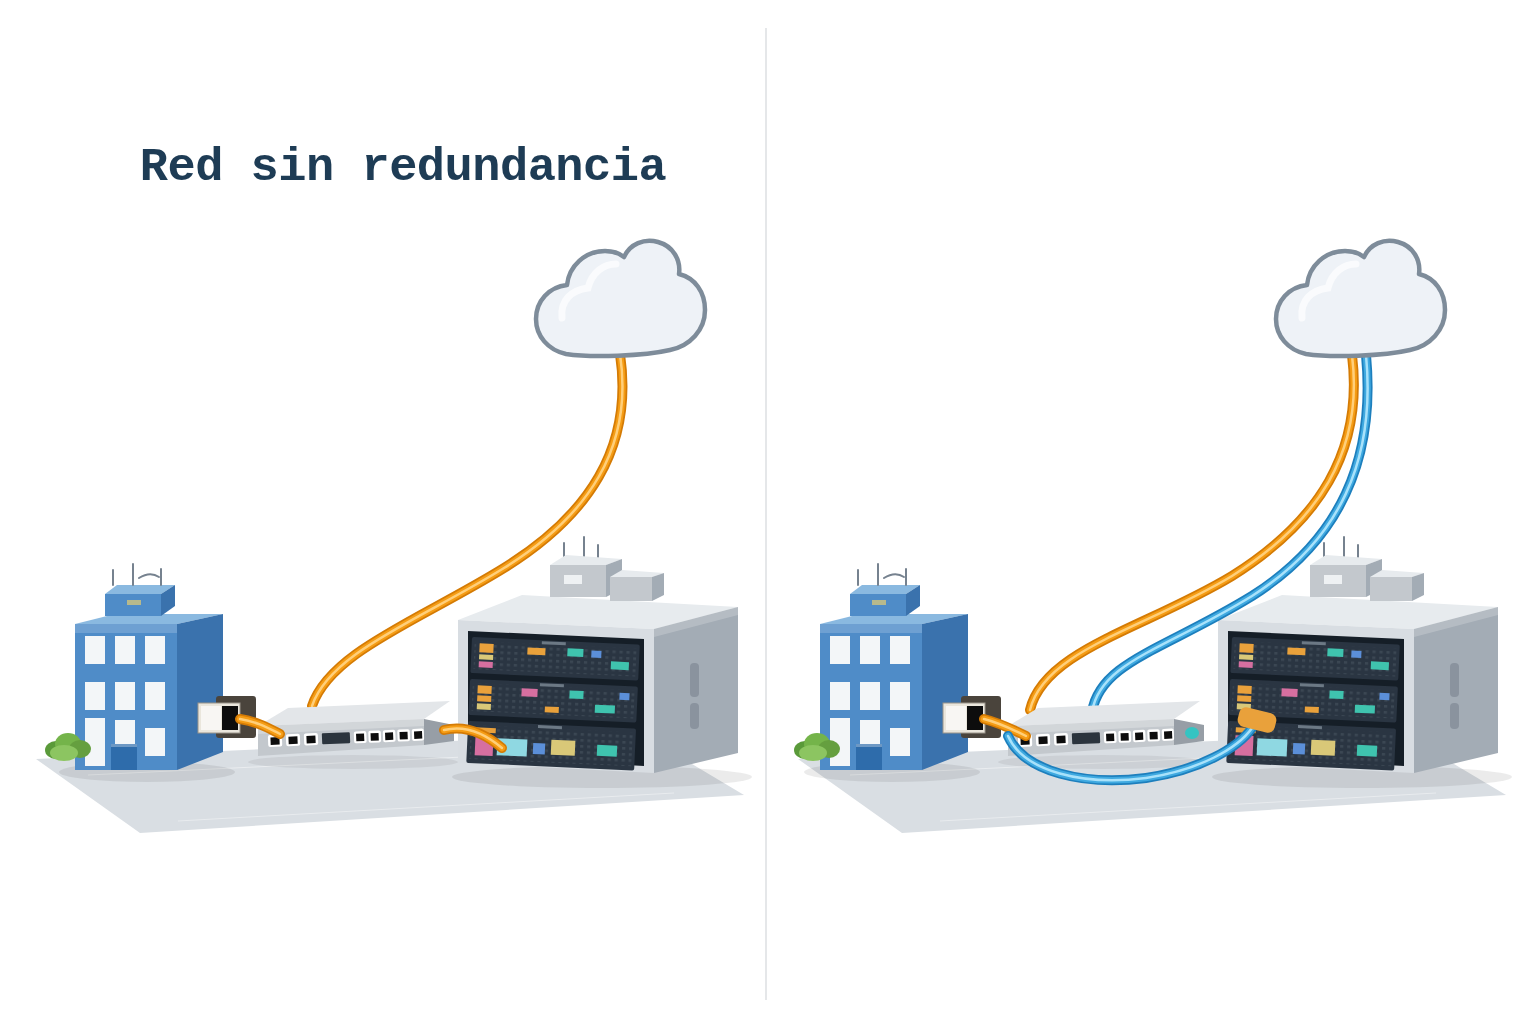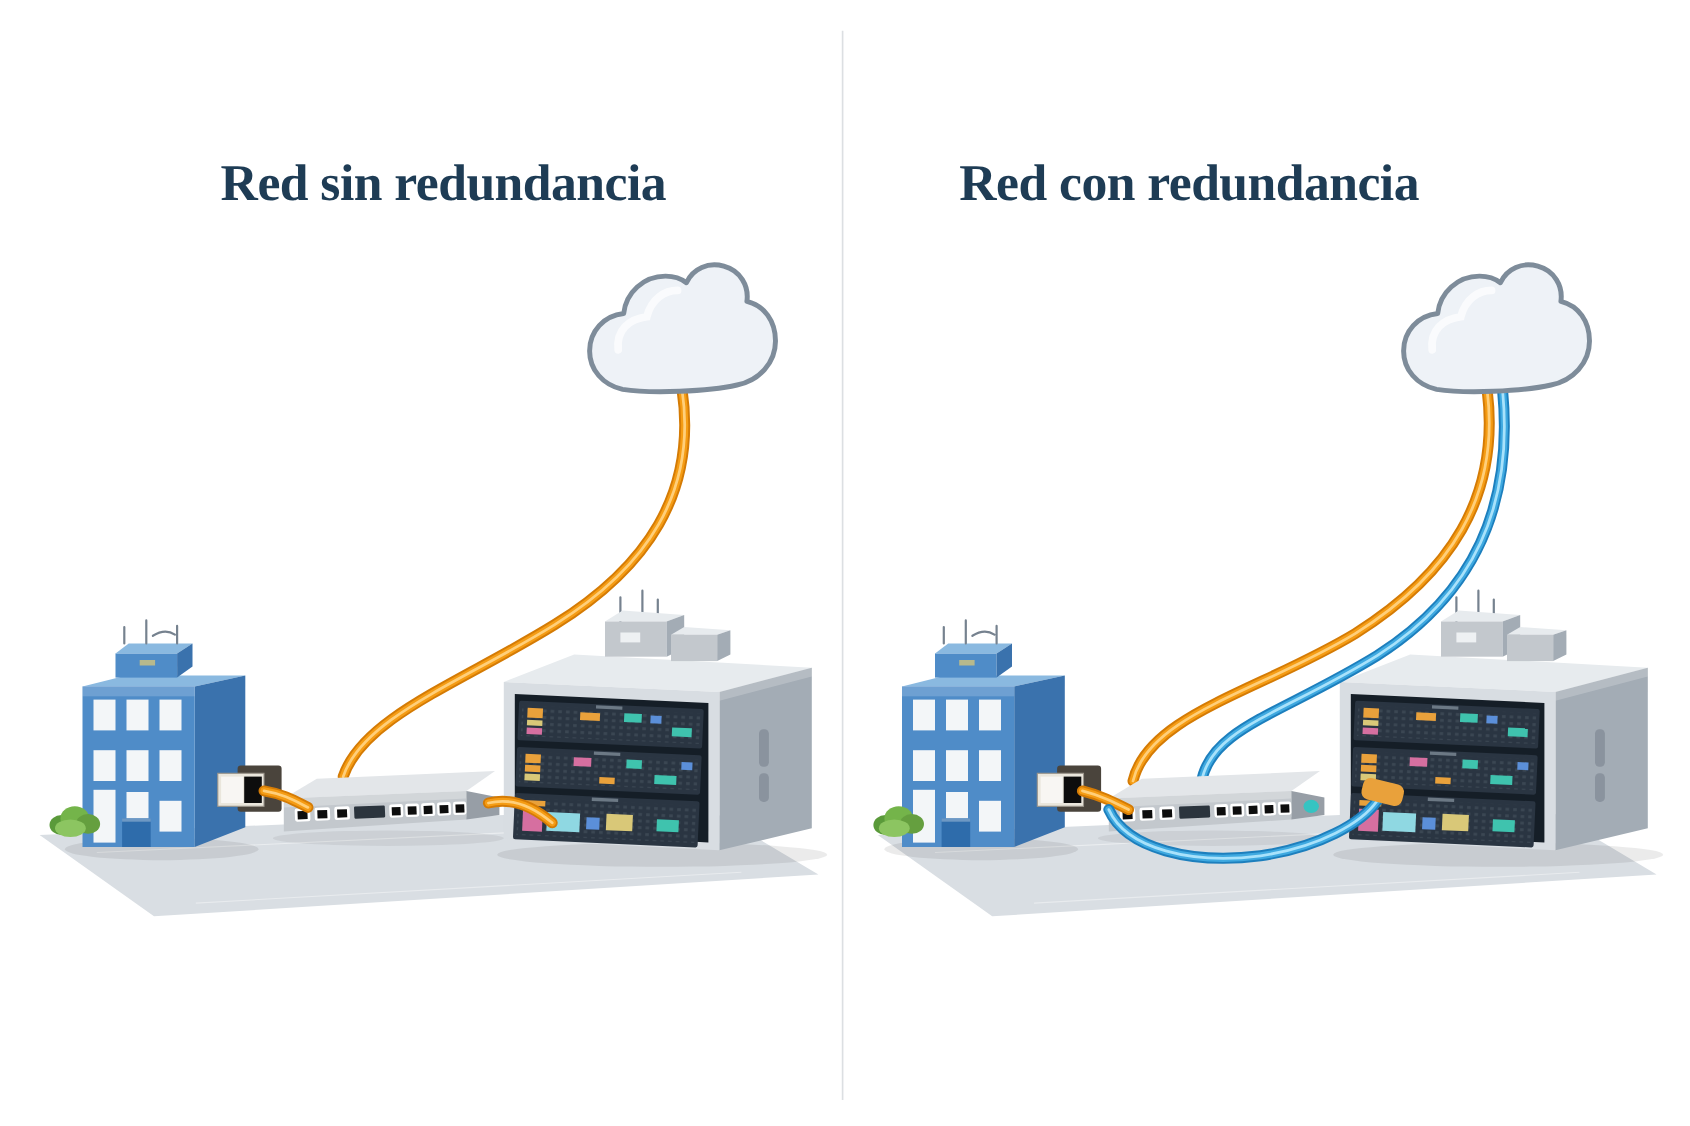--- a/index.html
+++ b/index.html
@@ -1,17 +1,17 @@
 <!DOCTYPE html>
 <html style="--title: #1e3c55; --background: #ffffff; --divider: #dcdfe2; --cable-orange: #f59c14; --cable-orange-dark: #d47b05; --cable-orange-light: #ffcf7a; --cable-blue: #3fa9e0; --cable-blue-dark: #1d7fbd; --cable-blue-light: #a8e2fb; --building-front: #4f8cc8; --building-side: #3a72ad; --building-top: #8ab9e0; --window: #f3f6f8; --door: #2e6cab; --cloud-fill: #eef2f7; --cloud-stroke: #7e8c9a; --ground: #d9dee3; --switch-top: #e3e6e9; --switch-front: #c3c8cd; --switch-cap: #979ea6; --port-dark: #0d0d0d; --rack-frame: #d8dde2; --rack-side: #a3acb5; --rack-top: #e7ebee; --rack-inner: #151e27; --unit: #2a3542; --led-grid: #3d4955; --led-orange: #e9a13b; --led-teal: #3fc3ae; --led-pink: #d66fa0; --led-blue: #5b8fd9; --led-cyan: #8fd8e2; --led-yellow: #d9c878; --bush: #74b44a; --bush-dark: #5a9a3a; --bush-mid: #659f3f; --bush-light: #8cc561; --jack-frame: #4a443c; --jack-face: #eae6dc; --teal-port: #35c4c2; --rack-vent: #8a939e; --antenna: #76828f;"><head>
 <meta charset="utf-8">
 <style>
   html,body{margin:0;padding:0;background:#fff;}
   #stage{position:relative;width:1536px;height:1024px;background:var(--background,#fff);overflow:hidden;
-         font-family:Liberation Serif, serif;}
+         font-family:Liberation Mono, monospace;}
   .title{position:absolute;top:142px;transform:translateX(-50%);white-space:nowrap;
          font-weight:700;font-size:47px;line-height:1.1;letter-spacing:-0.5px;color:var(--title,#1e3c55);}
   .title.left{left:403px;} .title.right{left:1081px;}
   svg{position:absolute;left:0;top:0;}
   
   .f-ground{fill:var(--ground)} .f-building-front{fill:var(--building-front)}
   .f-building-side{fill:var(--building-side)} .f-building-top{fill:var(--building-top)}
   .f-window{fill:var(--window)} .f-door{fill:var(--door)}
   .f-cloud{fill:var(--cloud-fill)} .s-cloud{stroke:var(--cloud-stroke)}
   .f-switch-top{fill:var(--switch-top)} .f-switch-front{fill:var(--switch-front)}
@@ -36,21 +36,20 @@
   .cable-b  {stroke:var(--cable-blue);stroke-width:6.5}
   .cable-b-l{stroke:var(--cable-blue-light);stroke-width:2.5}
   .divider{stroke:var(--divider);stroke-width:1.5}
 </style>
 </head>
 <body>
 
 <div id="stage">
 
   <div class="title left">Red sin redundancia</div>
-  <div class="title right">Red con redundancia</div>
 
   <svg width="1536" height="1024" viewBox="0 0 1536 1024">
     <defs>
       <pattern id="ledgrid" width="7" height="6" patternUnits="userSpaceOnUse">
         <rect x="1" y="1" width="3.2" height="2.6" class="f-led-grid"></rect>
       </pattern>
 
       <g id="ground">
         <polygon points="8,26 612,0 716,62 112,100" class="f-ground"></polygon>
         <path d="M60,42 L560,18" stroke="#ffffff" stroke-width="1" opacity="0.45" fill="none"></path>

